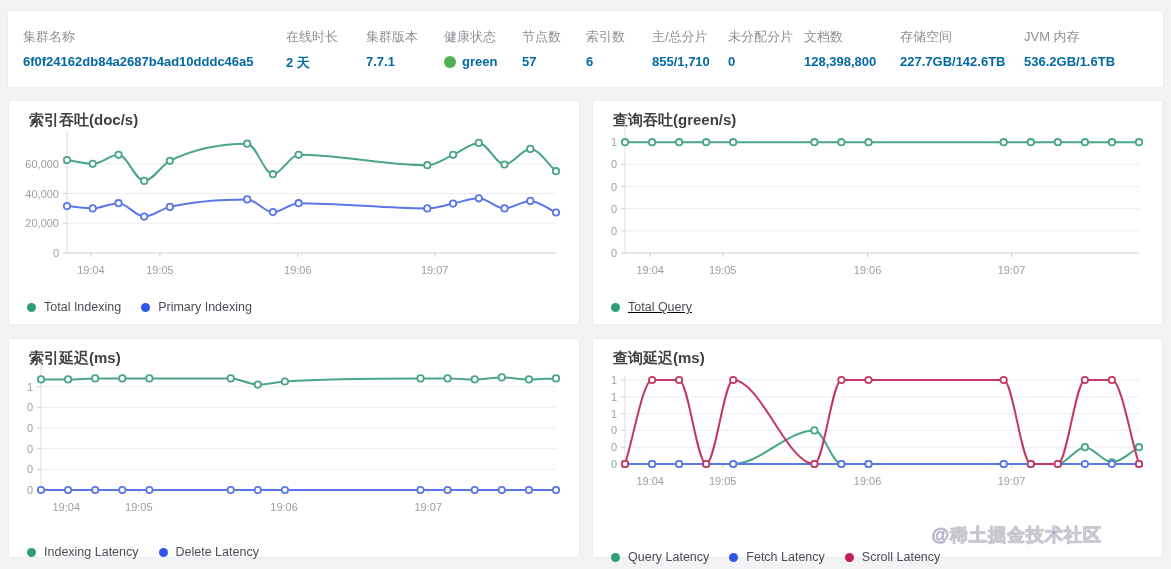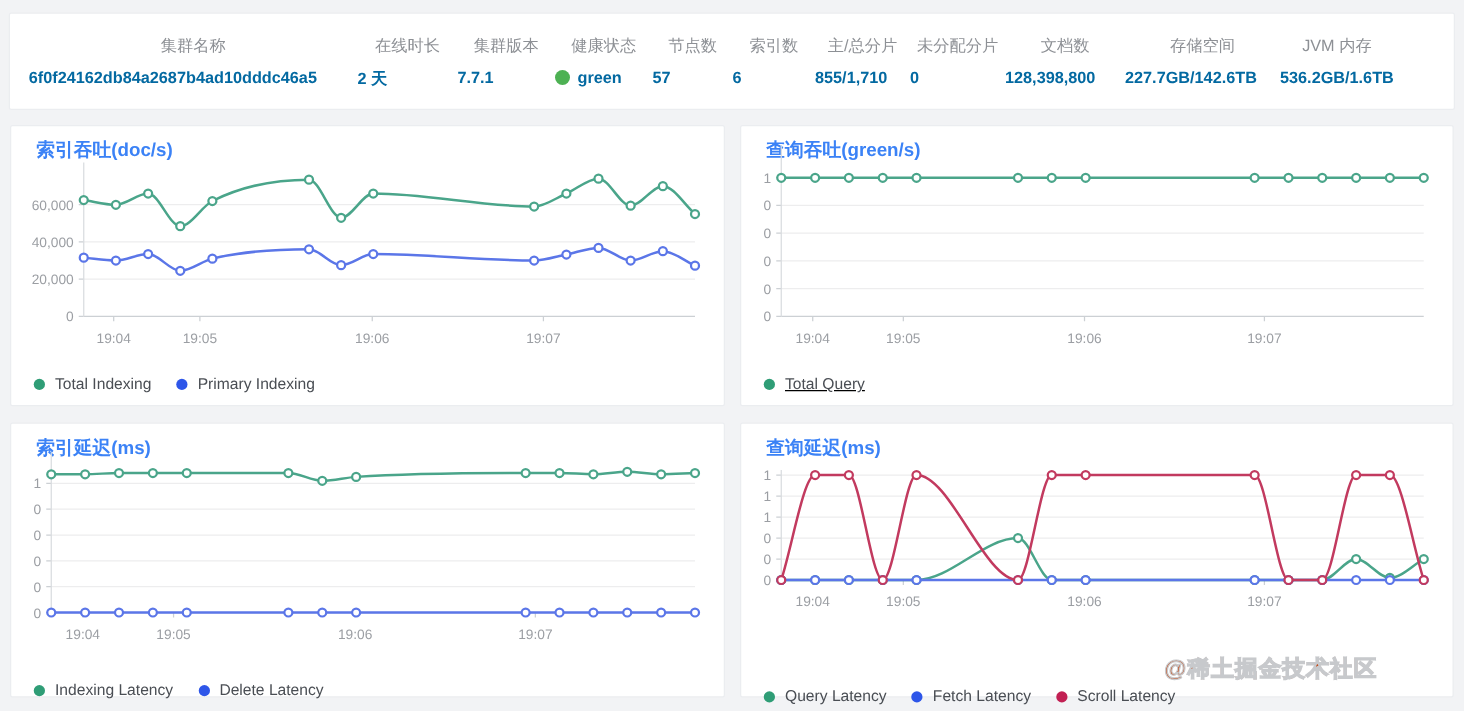--- a/index.html
+++ b/index.html
@@ -7,36 +7,36 @@
     width:1171px;height:569px;overflow:hidden;position:relative;
     background:#f2f3f5;
     font-family:"Liberation Sans","DejaVu Sans",sans-serif;
     -webkit-font-smoothing:antialiased;
   }
   .card{
     position:absolute;background:#fff;border:1px solid #ebedf0;border-radius:2px;
     box-sizing:border-box;
   }
   
-  .header-card{left:7px;top:10px;width:1157px;height:78px;display:flex;align-items:flex-start;padding:17px 0 0 15px;text-align:center;}
+  .header-card{left:7px;top:10px;width:1157px;height:78px;display:flex;align-items:flex-start;padding:17px 0 0 15px;}
   .hfield{flex:0 0 auto;}
   .hfield .hlabel{font-size:13px;color:#8d9095;margin-bottom:8px;white-space:nowrap;}
   .hfield .hvalue{font-size:13px;font-weight:700;color:#0369a1;white-space:nowrap;display:flex;align-items:center;}
   .hf0{width:263px}.hf1{width:80px}.hf2{width:78px}.hf3{width:78px}.hf4{width:64px}
   .hf5{width:66px}.hf6{width:76px}.hf7{width:76px}.hf8{width:96px}.hf9{width:124px}.hf10{width:auto}
   .status-dot{display:inline-block;width:12px;height:12px;border-radius:50%;background:#4db153;margin-right:6px;}
   
-  .chart-title{position:absolute;left:20px;top:10px;font-size:15px;font-weight:700;color:#3b82f6;}
+  .chart-title{position:absolute;left:20px;top:10px;font-size:15px;font-weight:700;color:#404040;}
   .chart-svg{position:absolute;left:0;top:0;display:block;}
   .legend{position:absolute;left:18px;display:flex;column-gap:20px;align-items:center;}
   .legend-item{display:flex;align-items:center;font-size:12.5px;color:#4a4e54;cursor:pointer;}
   .ldot{width:9px;height:9px;border-radius:50%;margin-right:8px;flex:0 0 auto;}
   .watermark{
     position:absolute;right:60px;top:184px;font-size:18px;letter-spacing:1px;font-weight:600;
-    color:#c2410c;-webkit-text-stroke:1px #c7c9cc;white-space:nowrap;pointer-events:none;
+    color:#8b5cf6;-webkit-text-stroke:1px #c7c9cc;white-space:nowrap;pointer-events:none;
   }
 </style>
 </head>
 <body>
 
 <div>
 
   <div class="card header-card">
     <div class="hfield hf0">
       <div class="hlabel">集群名称</div>

